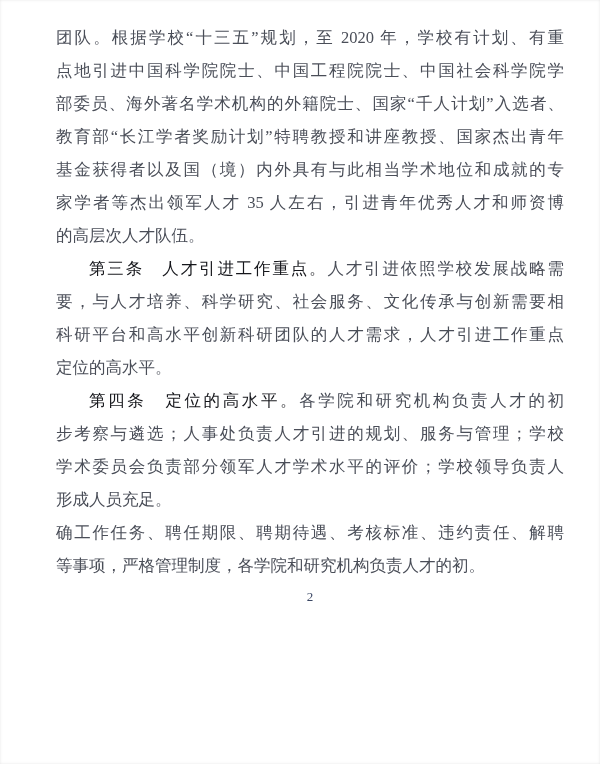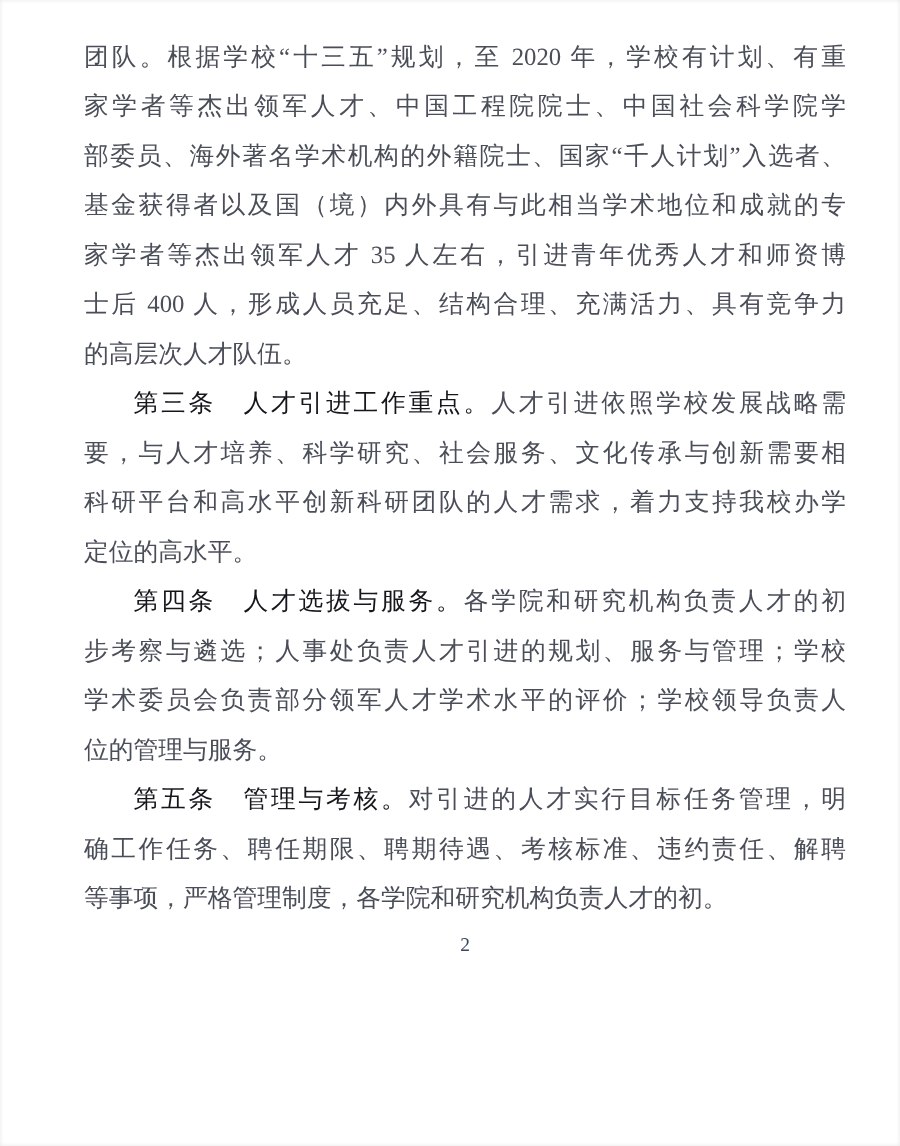--- a/index.html
+++ b/index.html
@@ -40,49 +40,46 @@
     color: var(--page-number, #3a4663);
   }
 </style>
 </head>
 <body>
 
 <div class="page">
 
   <div class="paragraph">
     <div class="line">团队。根据学校“十三五”规划，至 2020 年，学校有计划、有重</div>
-    <div class="line">家学者等杰出领军人才、中国工程院院士、中国社会科学院学</div>
+    <div class="line">点地引进中国科学院院士、中国工程院院士、中国社会科学院学</div>
     <div class="line">部委员、海外著名学术机构的外籍院士、国家“千人计划”入选者、</div>
+    <div class="line">教育部“长江学者奖励计划”特聘教授和讲座教授、国家杰出青年</div>
     <div class="line">基金获得者以及国（境）内外具有与此相当学术地位和成就的专</div>
     <div class="line">家学者等杰出领军人才 35 人左右，引进青年优秀人才和师资博</div>
-    <div class="line">士后 400 人，形成人员充足、结构合理、充满活力、具有竞争力</div>
     <div class="line para-end">的高层次人才队伍。</div>
   </div>
 
   <div class="paragraph">
     <div class="line para-start">
       <span class="heading">第三条　人才引进工作重点。</span><span>人才引进依照学校发展战略需</span>
     </div>
     <div class="line">要，与人才培养、科学研究、社会服务、文化传承与创新需要相</div>
-    <div class="line">科研平台和高水平创新科研团队的人才需求，着力支持我校办学</div>
+    <div class="line">科研平台和高水平创新科研团队的人才需求，人才引进工作重点</div>
     <div class="line para-end">定位的高水平。</div>
   </div>
 
   <div class="paragraph">
     <div class="line para-start">
-      <span class="heading">第四条　人才选拔与服务。</span><span>各学院和研究机构负责人才的初</span>
+      <span class="heading">第四条　定位的高水平。</span><span>各学院和研究机构负责人才的初</span>
     </div>
     <div class="line">步考察与遴选；人事处负责人才引进的规划、服务与管理；学校</div>
     <div class="line">学术委员会负责部分领军人才学术水平的评价；学校领导负责人</div>
-    <div class="line para-end">位的管理与服务。</div>
+    <div class="line para-end">形成人员充足。</div>
   </div>
 
   <div class="paragraph">
-    <div class="line para-start">
-      <span class="heading">第五条　管理与考核。</span><span>对引进的人才实行目标任务管理，明</span>
-    </div>
     <div class="line">确工作任务、聘任期限、聘期待遇、考核标准、违约责任、解聘</div>
     <div class="line para-end">等事项，严格管理制度，各学院和研究机构负责人才的初。</div>
   </div>
 
   <div class="page-number">2</div>
 
 </div>
 
 </body></html>

